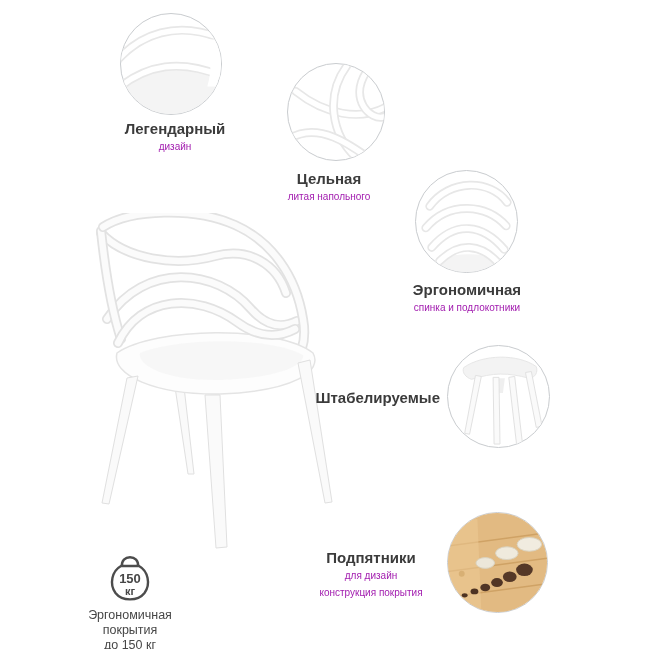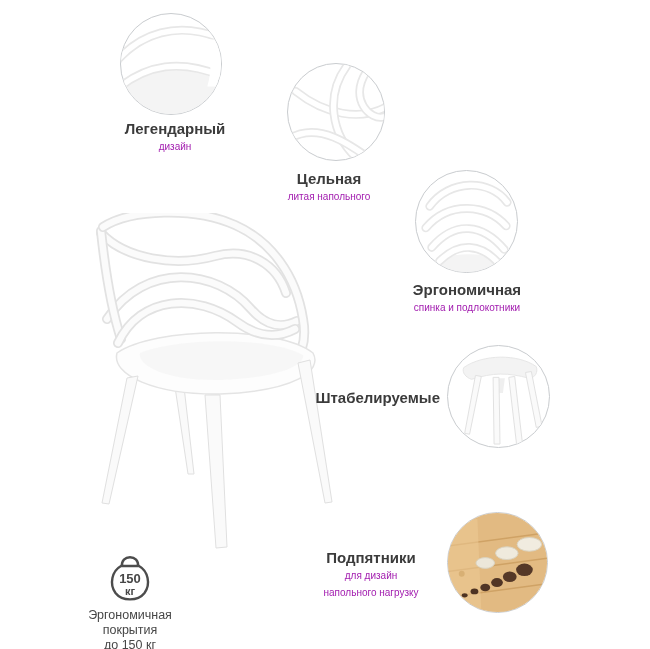--- a/index.html
+++ b/index.html
@@ -140,21 +140,21 @@
       <ellipse cx="27" cy="80" rx="4" ry="3" fill="#4e3322"></ellipse>
       <ellipse cx="38" cy="76" rx="5" ry="3.8" fill="#513525"></ellipse>
       <ellipse cx="50" cy="71" rx="6" ry="4.6" fill="#513525"></ellipse>
       <ellipse cx="63" cy="65" rx="7" ry="5.4" fill="#553827"></ellipse>
       <ellipse cx="78" cy="58" rx="8.5" ry="6.4" fill="#553827"></ellipse>
     </svg>
   </div>
   <div class="label center" style="left:371px;top:549px;">
     <div class="t">Подпятники</div>
     <div class="s">для дизайн</div>
-    <div class="s">напольного нагрузку</div>
+    <div class="s">конструкция покрытия</div>
   </div>
 
   <div class="load-badge" style="left:84px;top:550px;width:92px;">
     <svg width="46" height="53" viewBox="0 0 46 53">
       <path d="M15,17 C13,4 33,4 31,17" fill="none" stroke="#4c4c4c" stroke-width="2.4" stroke-linecap="round"></path>
       <path d="M14,16 C5,21 2,34 8.5,43 C15,51.5 31,51.5 37.5,43 C44,34 41,21 32,16 Z" fill="#ffffff" stroke="#4c4c4c" stroke-width="2.4" stroke-linejoin="round"></path>
       <text x="23" y="33" text-anchor="middle" class="kb-num">150</text>
       <text x="23" y="45" text-anchor="middle" class="kb-unit">кг</text>
     </svg>
     <div class="load-caption" style="margin-top:5px;">

